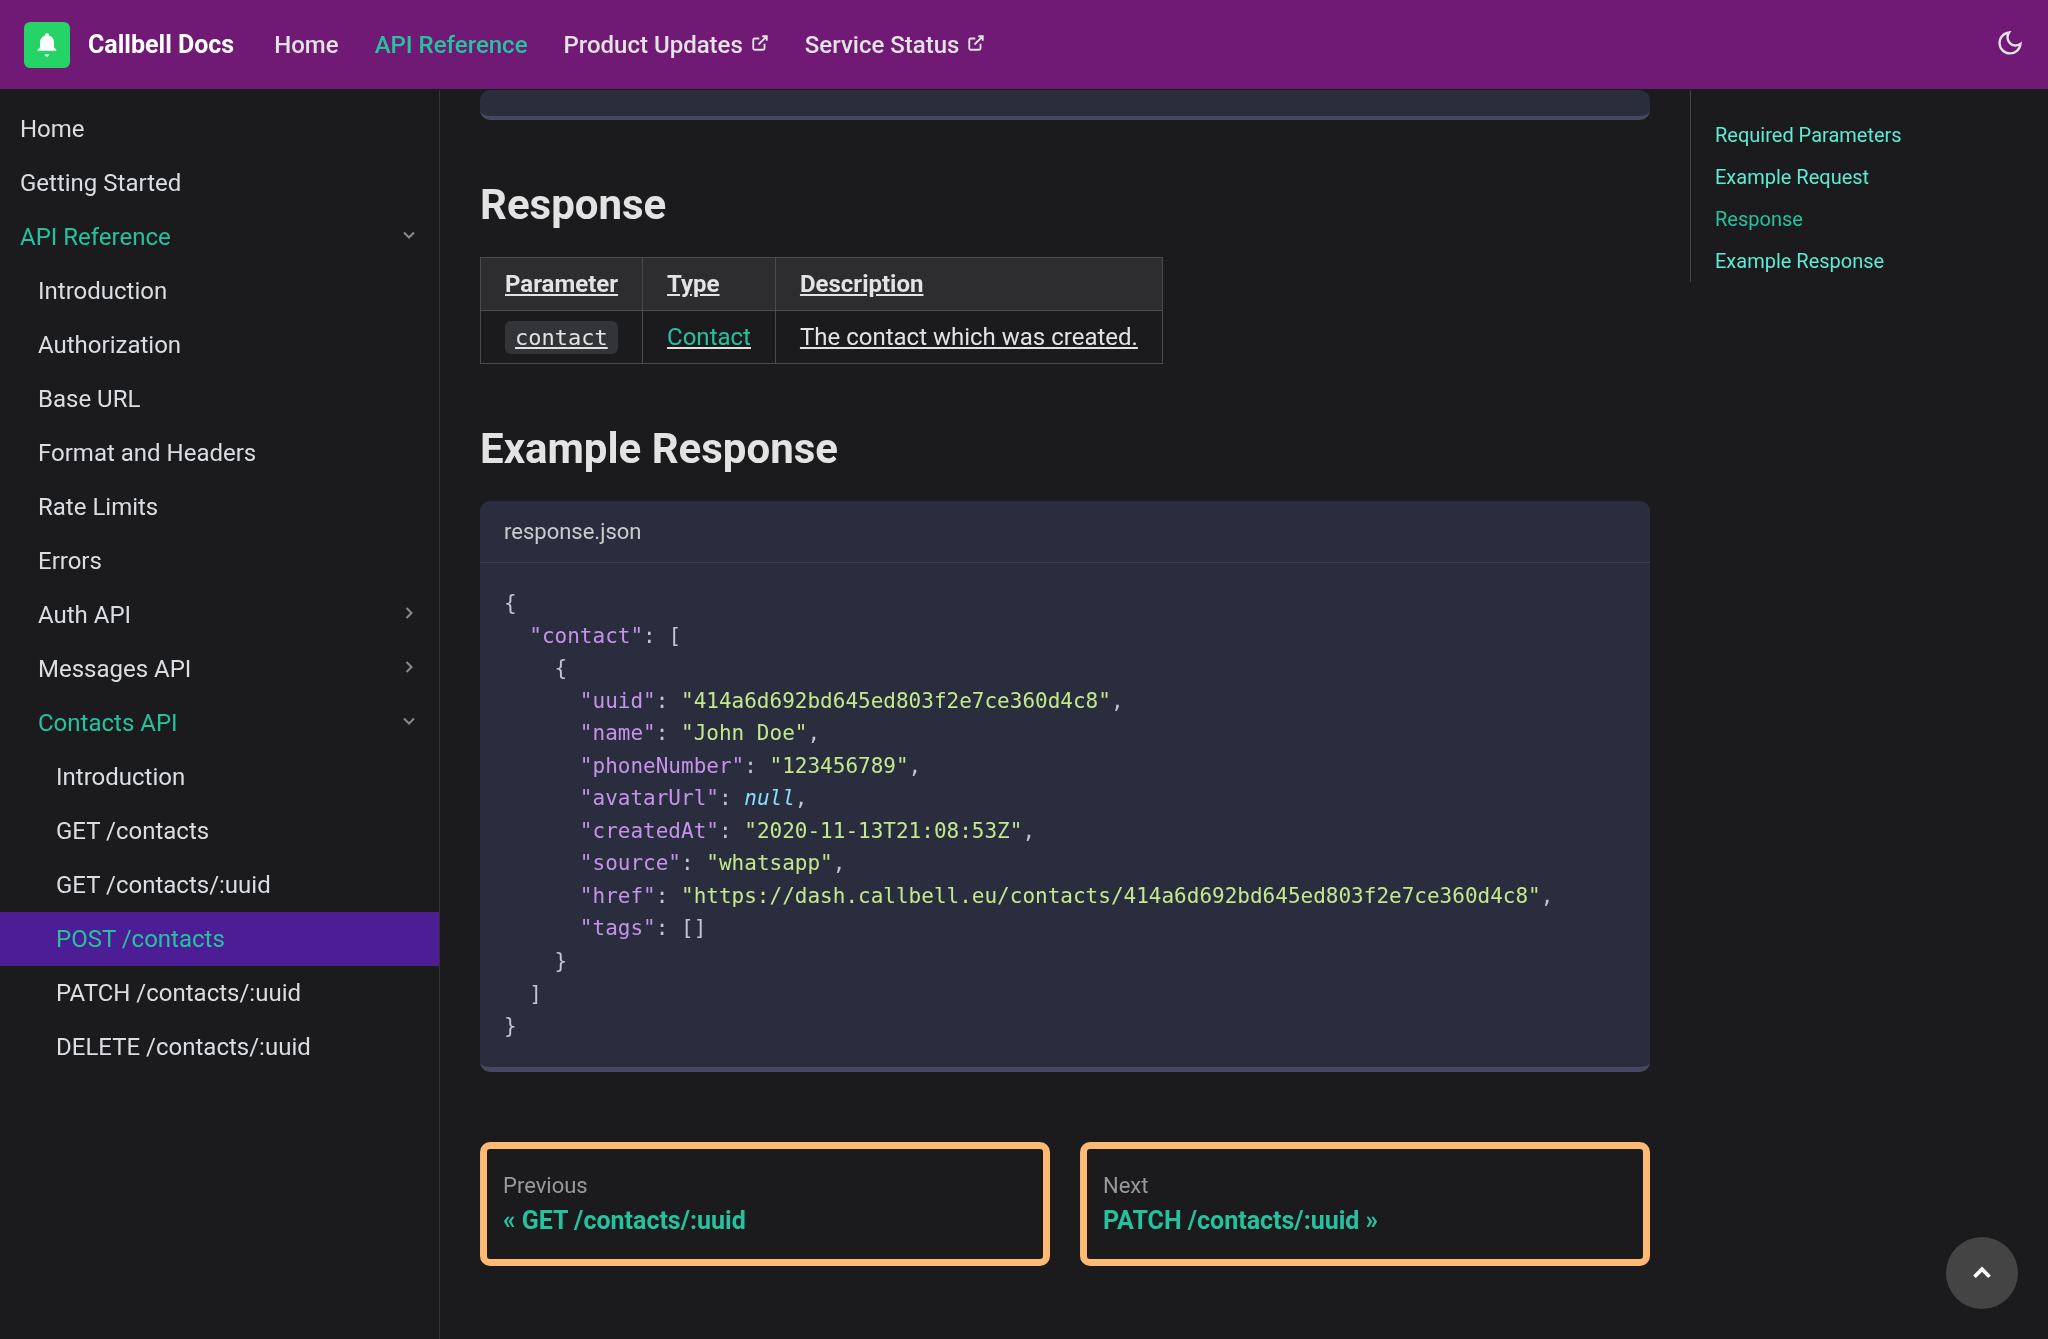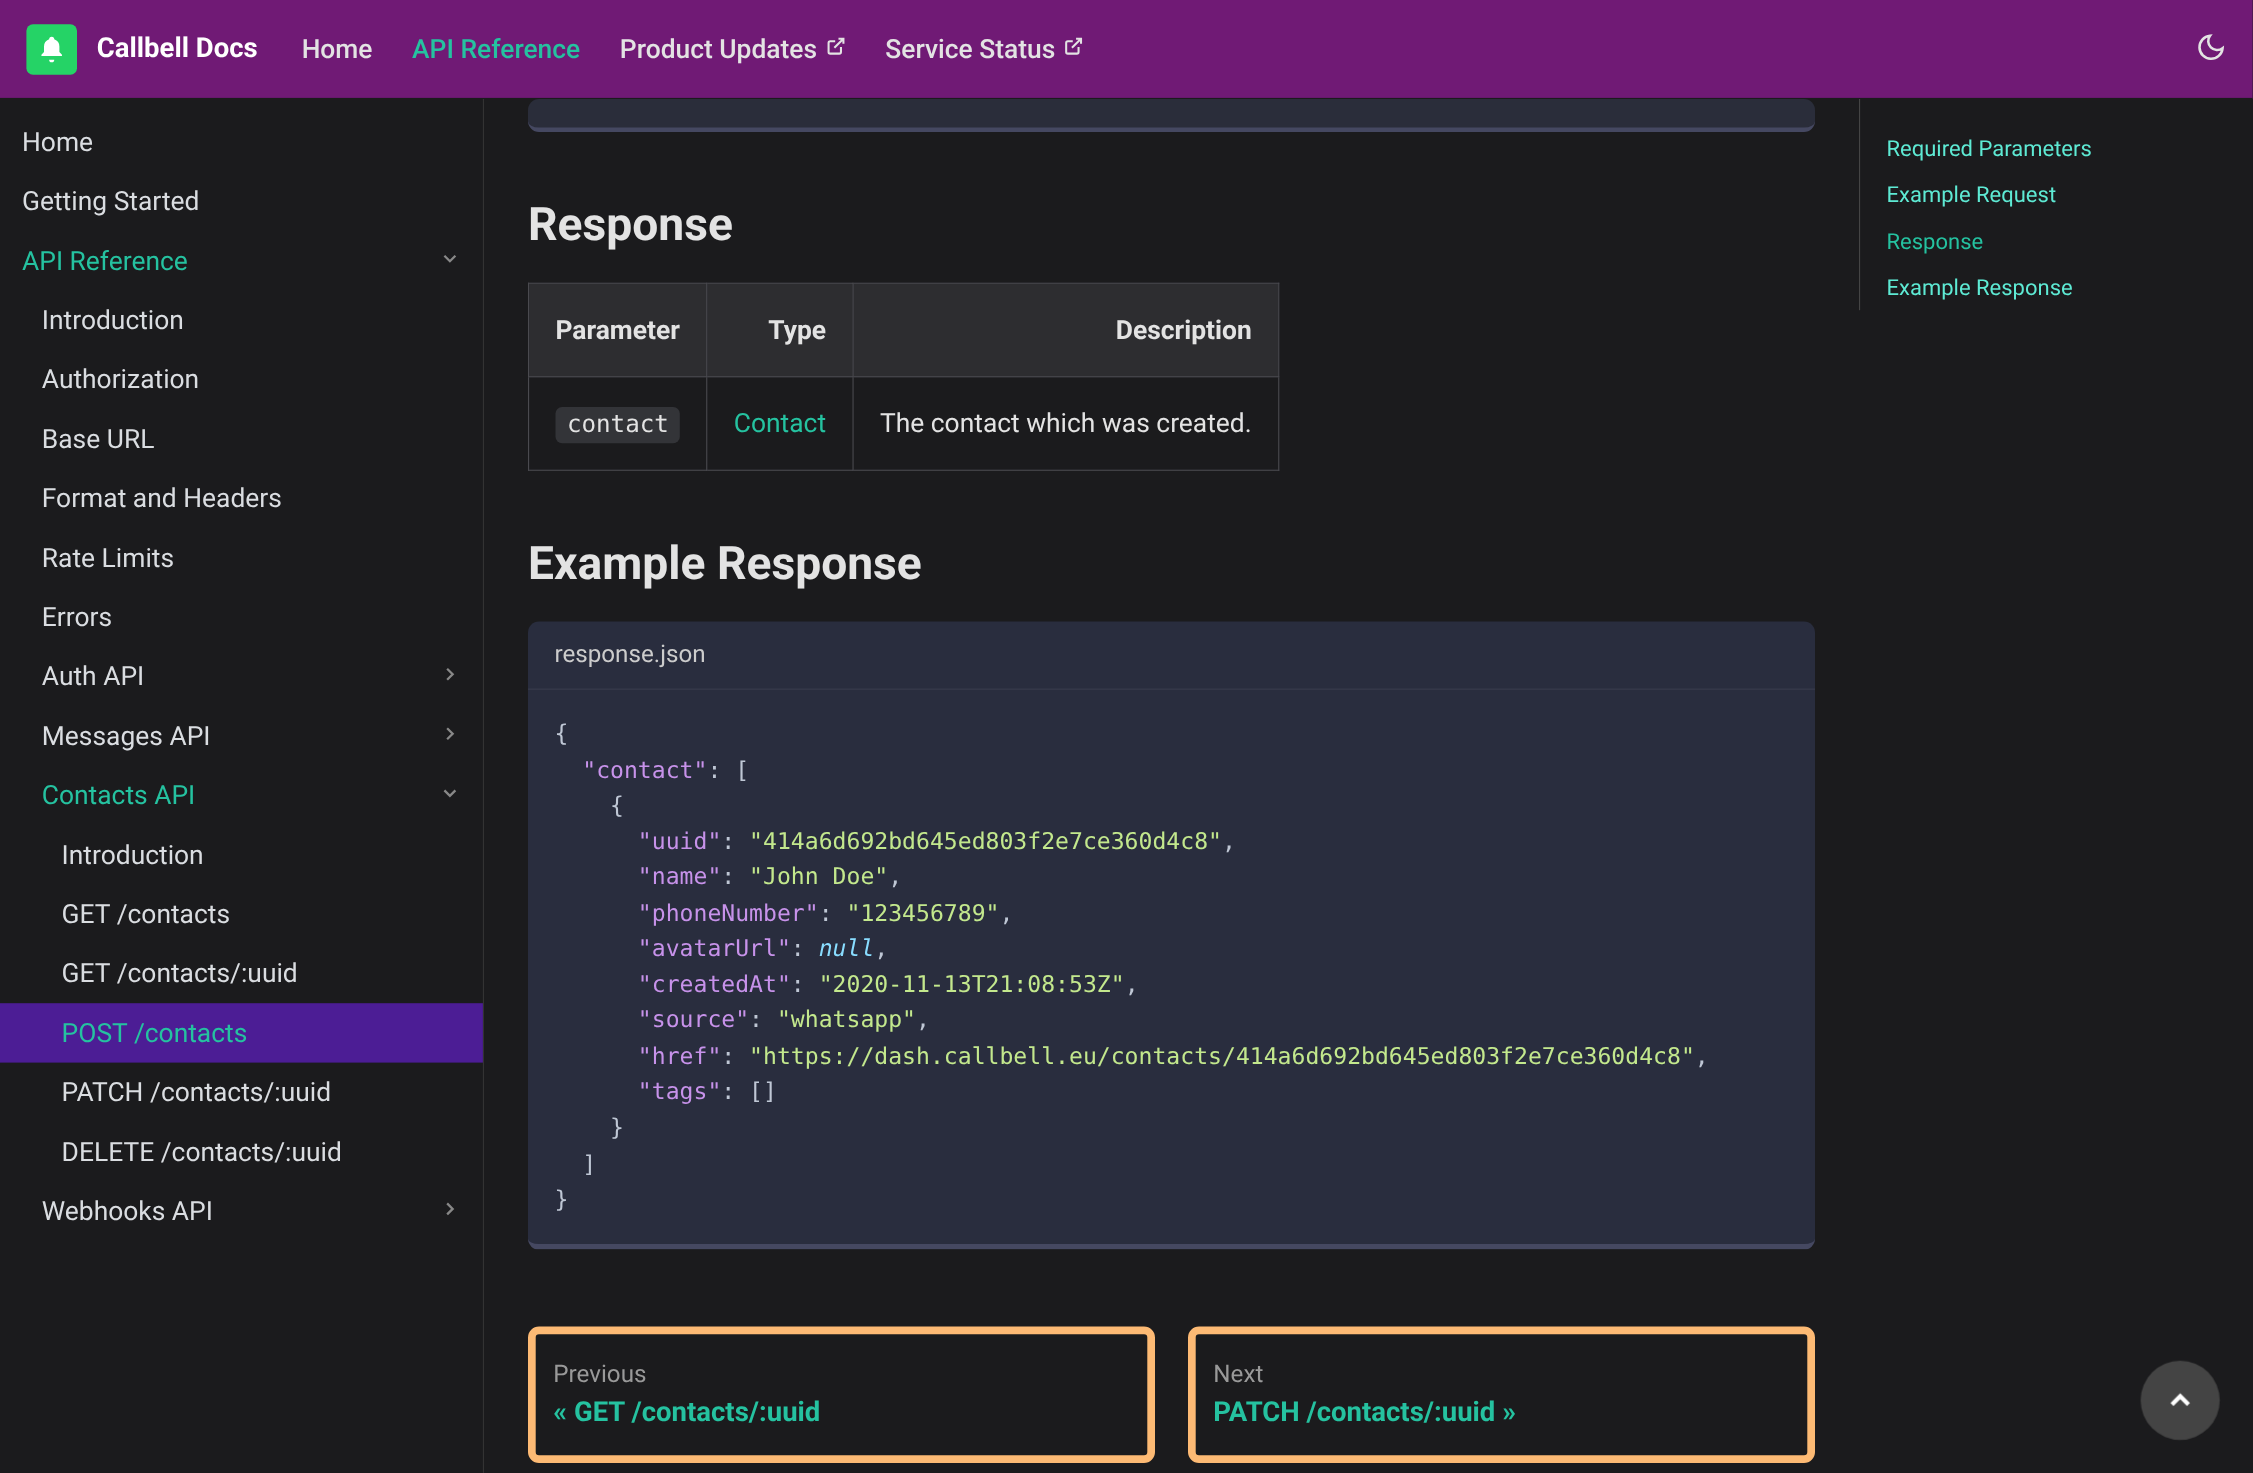--- a/index.html
+++ b/index.html
@@ -117,23 +117,24 @@
   color: #e3e3e3;
   margin-bottom: 28px;
 }
 table {
   border-collapse: collapse;
   border: 1px solid #4a4a4f;
   margin-bottom: 60px;
 }
 th, td {
   border: 1px solid #4a4a4f;
-  padding: 28px 24px;
-  text-align: right;
+  padding: 12px 24px;
+  text-align: left;
   font-size: 24px;
+  text-decoration: underline;
 }
 th { background: #2d2d30; font-weight: 700; }
 code.inline {
   background: #333438;
   padding: 4px 10px;
   border-radius: 6px;
   font-family: "SFMono-Regular", Consolas, monospace;
   font-size: 22px;
 }
 a.type-link { color: #25c2a0; text-decoration: none; }
@@ -291,26 +292,20 @@
       </div>
     <div class="sidebar-item level-2 active">
         <span>POST /contacts</span>
       </div>
     <div class="sidebar-item level-2">
         <span>PATCH /contacts/:uuid</span>
       </div>
     <div class="sidebar-item level-2">
         <span>DELETE /contacts/:uuid</span>
       </div>
-    <div class="sidebar-item level-1">
-      <span>Webhooks API</span>
-      <span class="chevron"><svg width="20" height="20" viewBox="0 0 24 24" fill="none" stroke="currentColor" stroke-width="2.5">
-            <polyline points="9 18 15 12 9 6"></polyline>
-          </svg></span>
-    </div>
   </aside>
 
   <main class="main">
     <div class="content">
       <div class="code-block-top"></div>
 
       <h2>Response</h2>
 
       <table>
         <thead>

